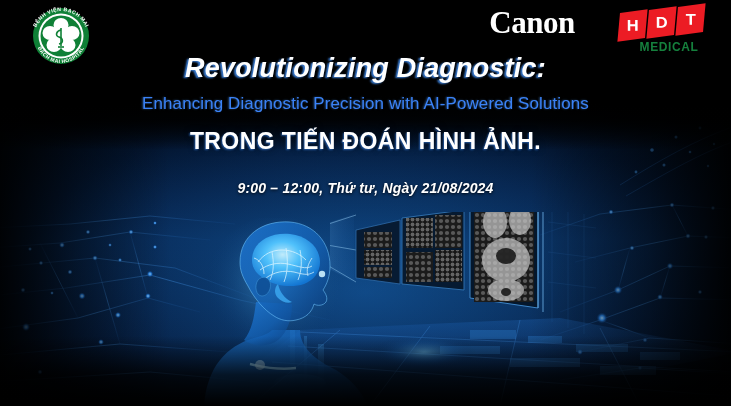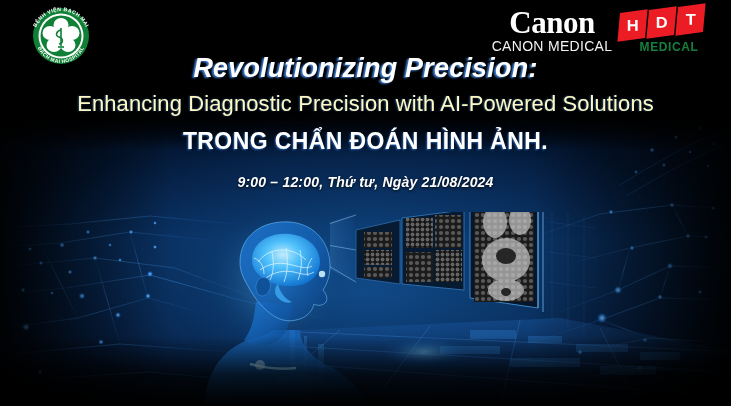--- a/index.html
+++ b/index.html
@@ -67,21 +67,21 @@
   .panels { position: absolute; left: 330px; top: 212px; width: 270px; height: 140px; }
   .panels svg { display: block; width: 270px; height: 140px; }
 
   
   .logo-bachmai {
     position: absolute; left: 22px; top: 6px; width: 78px; height: 60px;
   }
   .logo-bachmai svg { display: block; width: 78px; height: 60px; }
 
   .logo-canon {
-    position: absolute; left: 480px; top: 8px; width: 144px; height: 46px;
+    position: absolute; left: 460px; top: 8px; width: 144px; height: 46px;
     text-align: center;
   }
   .canon-word {
     font-family: "Liberation Serif", serif;
     font-weight: bold;
     font-size: 31px;
     line-height: 30px;
     color: #ffffff;
     letter-spacing: -0.5px;
   }
@@ -133,23 +133,23 @@
     font-size: 27px;
     font-weight: bold;
     font-style: italic;
     color: #ffffff;
     letter-spacing: 0.2px;
     text-shadow: -2px 1px 2px rgba(60,130,220,0.95), 1px 1px 3px rgba(0,0,0,0.6);
     margin: 0 0 6px 0;
     line-height: 32px;
   }
   .title-sub {
-    font-size: 22px;
+    font-size: 17px;
     font-weight: 400;
-    color: #fef9c3;
+    color: #3b82f6;
     letter-spacing: 0.1px;
     text-shadow: -1px 0 2px rgba(70,140,230,0.55);
     margin: 0 0 8px 0;
     line-height: 28px;
   }
   .title-vn1, .title-vn2 {
     font-size: 23px;
     font-weight: bold;
     color: #ffffff;
     letter-spacing: 0.4px;
@@ -157,21 +157,21 @@
     margin: 0 0 7px 0;
     line-height: 30px;
   }
   .title-date {
     font-size: 14px;
     font-weight: bold;
     font-style: italic;
     color: #ffffff;
     letter-spacing: 0.2px;
     text-shadow: 0 1px 3px rgba(0,0,0,0.85);
-    margin: 17px 0 0 0;
+    margin: 23px 0 0 0;
     line-height: 18px;
   }
 </style>
 </head>
 <body>
 
 <div id="banner">
 
   <div class="bg-base"></div>
 
@@ -478,38 +478,37 @@
         <textPath href="#arcTop" startOffset="50%" text-anchor="middle">BỆNH VIỆN BẠCH MAI</textPath>
       </text>
       <text font-family="Liberation Sans, sans-serif" font-size="5" font-weight="bold" fill="#ffffff" letter-spacing="0.4">
         <textPath href="#arcBot" startOffset="50%" text-anchor="middle">BACH MAI HOSPITAL</textPath>
       </text>
     </svg>
   </div>
 
   <div class="logo-canon">
     <div class="canon-word">Canon</div>
-    <div class="canon-sub">CANON MEDICAL</div>
   </div>
 
   <div class="logo-hdt">
     <div class="hdt-tiles">
       <div class="hdt-tile t1">
         <span>H</span>
       </div>
       <div class="hdt-tile t2">
         <span>D</span>
       </div>
       <div class="hdt-tile t3">
         <span>T</span>
       </div>
     </div>
     <div class="hdt-sub">MEDICAL</div>
   </div>
 
   <div class="textblock">
-    <div class="title-main">Revolutionizing Precision:</div>
+    <div class="title-main">Revolutionizing Diagnostic:</div>
     <div class="title-sub">Enhancing Diagnostic Precision with AI-Powered Solutions</div>
-    <div class="title-vn2">TRONG CHẨN ĐOÁN HÌNH ẢNH.</div>
+    <div class="title-vn2">TRONG TIẾN ĐOÁN HÌNH ẢNH.</div>
     <div class="title-date">9:00 – 12:00, Thứ tư, Ngày 21/08/2024</div>
   </div>
 
 </div>
 
 </body></html>

